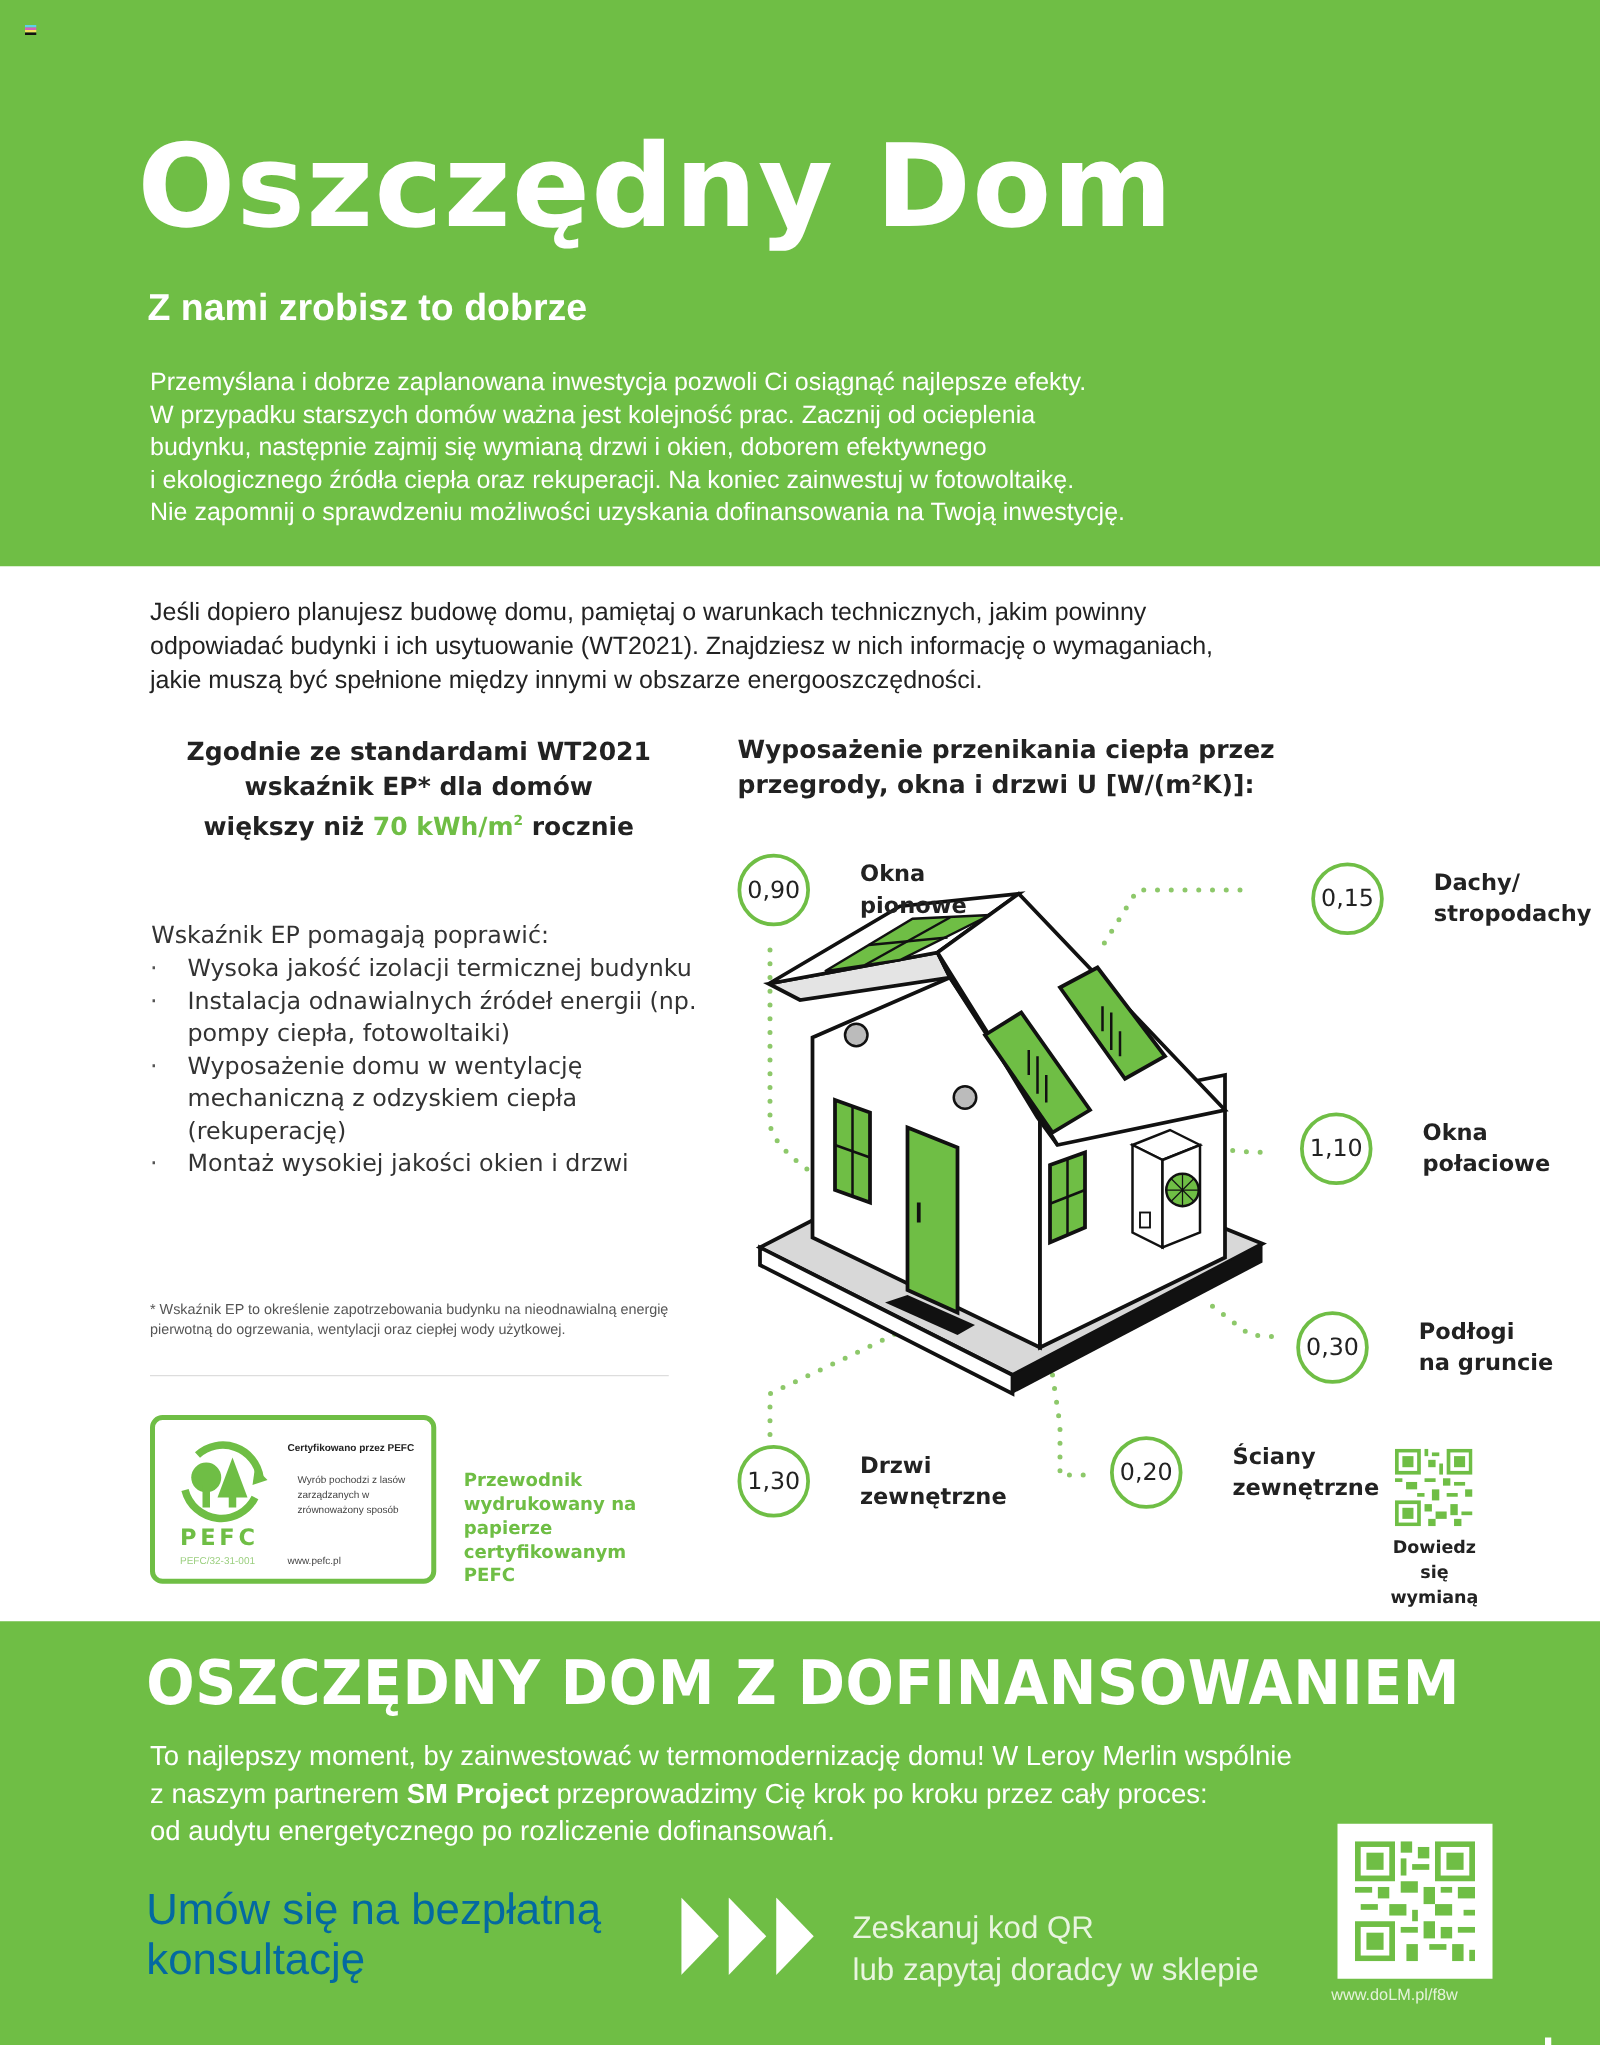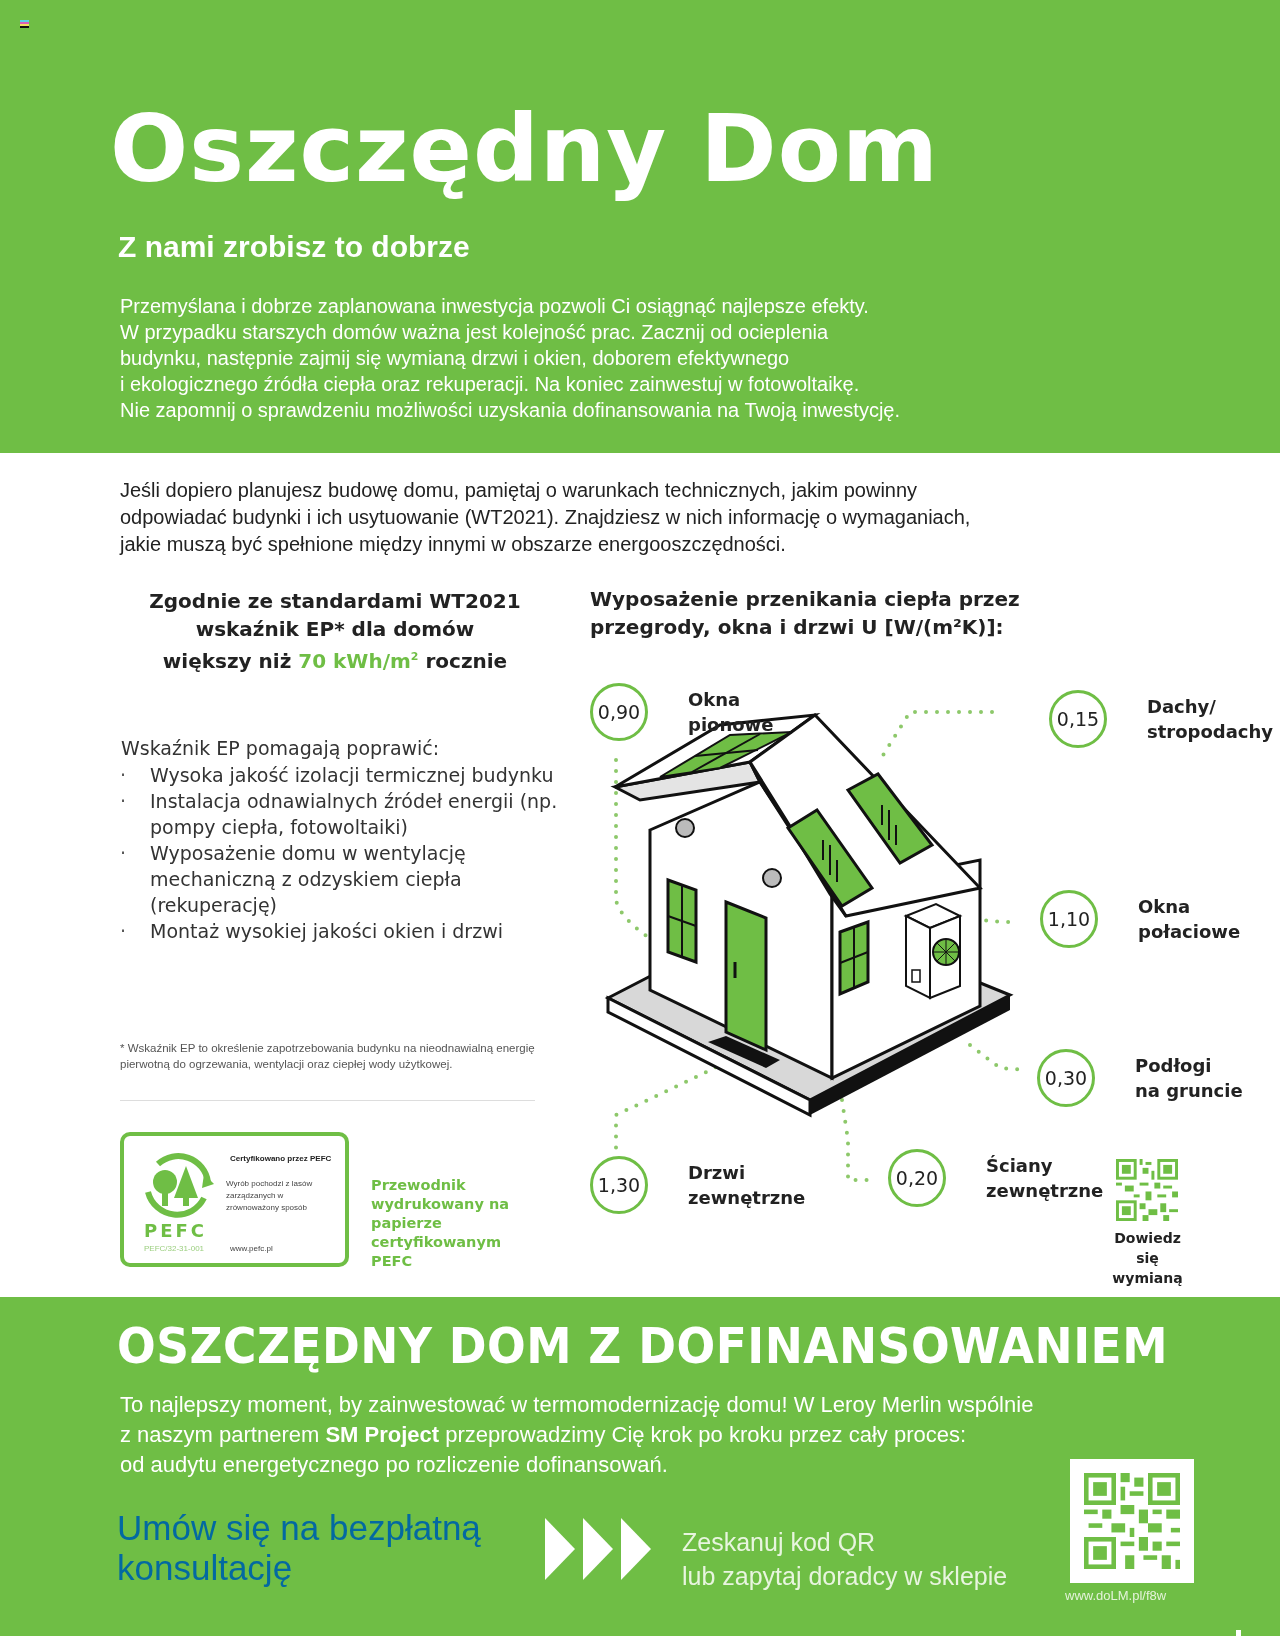--- a/index.html
+++ b/index.html
@@ -28,21 +28,21 @@
   .ep-list li::before { content: "·"; position: absolute; left: 0; top: 0; color: #555; }
 
   .footnote { position: absolute; left: 120px; top: 1040px; width: 430px; font-family: "Liberation Sans", sans-serif; font-size: 11.5px; line-height: 16px; color: #555; }
   .divider { position: absolute; left: 120px; top: 1100px; width: 415px; height: 1px; background: #ddd; }
 
   .pefc-box { position: absolute; left: 120px; top: 1132px; width: 229px; height: 135px; border: 4px solid #6fbe45; border-radius: 10px; background: #fff; }
   .pefc-logo { position: absolute; left: 14px; top: 16px; width: 80px; height: 70px; }
   .pefc-word { position: absolute; left: 20px; top: 84px; font-family: "DejaVu Sans", sans-serif; font-weight: bold; font-size: 18px; color: #6fbe45; letter-spacing: 3px; }
   .pefc-code { position: absolute; left: 20px; top: 108px; font-family: "Liberation Sans", sans-serif; font-size: 8px; color: #9bcf7f; }
   .pefc-cert { position: absolute; left: 106px; top: 18px; font-family: "Liberation Sans", sans-serif; font-weight: bold; font-size: 8px; color: #222; }
-  .pefc-desc { position: absolute; left: 102px; top: 42px; width: 110px; font-family: "Liberation Sans", sans-serif; font-size: 8px; line-height: 12px; color: #444; }
+  .pefc-desc { position: absolute; left: 114px; top: 42px; width: 110px; font-family: "Liberation Sans", sans-serif; font-size: 8px; line-height: 12px; color: #444; }
   .pefc-url { position: absolute; left: 106px; top: 108px; font-family: "Liberation Sans", sans-serif; font-size: 8px; color: #444; }
   .pefc-side { position: absolute; left: 371px; top: 1176px; width: 140px; font-family: "DejaVu Sans", sans-serif; font-weight: bold; font-size: 14.5px; line-height: 19px; color: #6fbe45; }
 
   .u-heading { position: absolute; left: 590px; top: 585px; width: 460px; font-family: "DejaVu Sans", sans-serif; font-weight: bold; font-size: 20px; line-height: 28px; color: #222; }
 
   .house-svg { position: absolute; left: 580px; top: 660px; }
 
   .u-item { position: absolute; display: flex; align-items: center; gap: 28px; }
   .u-circle { width: 58px; height: 58px; border: 3.5px solid #6fbe45; border-radius: 50%; background: #fff; display: flex; align-items: center; justify-content: center; font-family: "DejaVu Sans", sans-serif; font-size: 19px; color: #222; flex-shrink: 0; }
   .u-label { margin-left: 12px; font-family: "DejaVu Sans", sans-serif; font-weight: bold; font-size: 18px; line-height: 25px; color: #222; }

